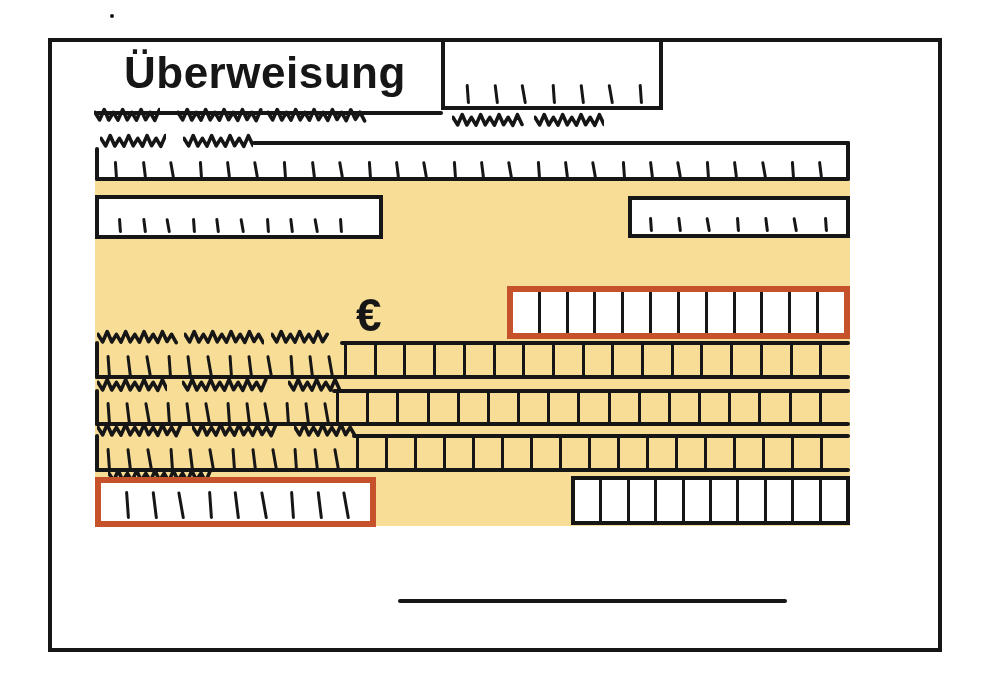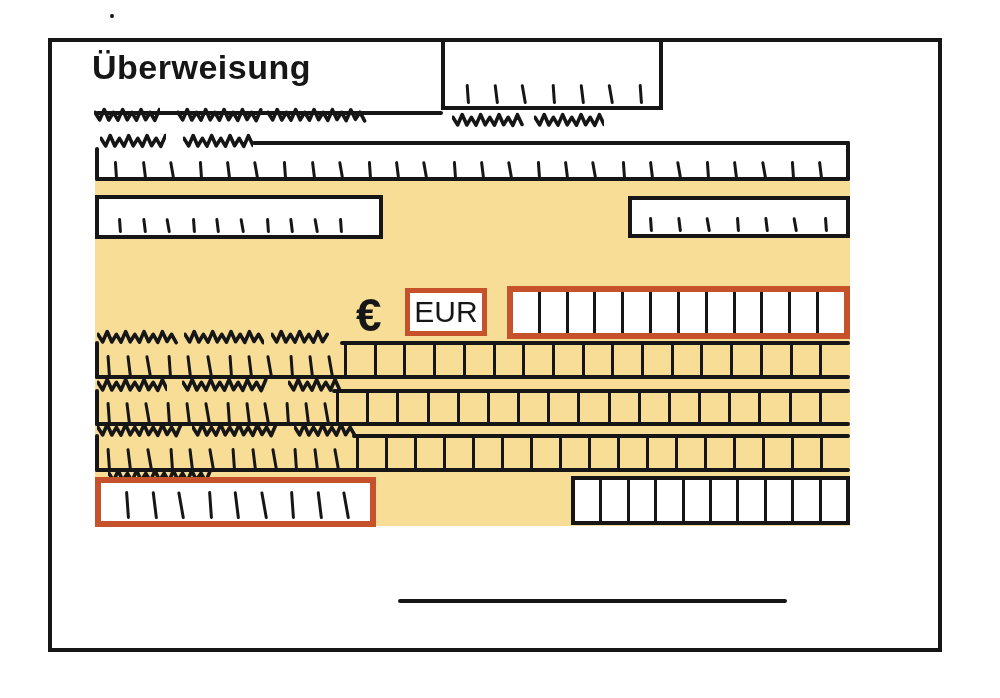--- a/index.html
+++ b/index.html
@@ -7,21 +7,21 @@
     --accent:#C5522A;
     --highlight:#F8DD96;
   }
   html,body{margin:0;padding:0;background:#fff;}
   .canvas{position:relative;width:1000px;height:698px;background:#fff;overflow:hidden;
           font-family:"Liberation Sans", sans-serif;color:var(--ink);}
   .form{position:absolute;left:48px;top:38px;width:894px;height:614px;
         border:4px solid var(--ink);box-sizing:border-box;background:#fff;}
   .dot{position:absolute;width:4px;height:4px;border-radius:50%;background:var(--ink);}
   .yellow{position:absolute;background:var(--highlight);}
-  .title{position:absolute;font-weight:bold;font-size:34px;letter-spacing:0.5px;}
+  .title{position:absolute;font-weight:bold;font-size:44px;letter-spacing:0.5px;margin-left:32px;}
   .hline,.vline{position:absolute;background:var(--ink);border-radius:2px;}
   .box{position:absolute;background:#fff;box-sizing:border-box;border:4px solid var(--ink);}
   .obox{position:absolute;background:#fff;box-sizing:border-box;border:6px solid var(--accent);}
   .sq{position:absolute;height:20px;}
   .sq svg{display:block;}
   .ticks{position:absolute;}
   .ticks i{position:absolute;bottom:0;width:3.2px;background:var(--ink);
            border-radius:2px;transform-origin:bottom center;display:block;}
   .cells{position:absolute;display:flex;}
   .cells i{flex:1;border-right:3.2px solid var(--ink);display:block;}
@@ -148,23 +148,20 @@
         <i style="left: 17%; height: 15px; transform: rotate(-7deg);"></i>
         <i style="left: 33%; height: 15px; transform: rotate(-10deg);"></i>
         <i style="left: 49%; height: 15px; transform: rotate(-4deg);"></i>
         <i style="left: 65%; height: 15px; transform: rotate(-7deg);"></i>
         <i style="left: 81%; height: 15px; transform: rotate(-10deg);"></i>
         <i style="left: 97%; height: 15px; transform: rotate(-4deg);"></i>
       </span>
   </div>
 
   <span class="eurosign" style="left:356px;top:288px;">€</span>
-  <div class="eurbox" style="left:405px;top:288px;width:82px;height:48px;">
-    <span>EUR</span>
-  </div>
   <div class="obox" style="left:507px;top:286px;width:343px;height:53px;">
     <span class="cells" style="left:0;top:0;right:0;bottom:0;">
         <i></i>
         <i></i>
         <i></i>
         <i></i>
         <i></i>
         <i></i>
         <i></i>
         <i></i>

